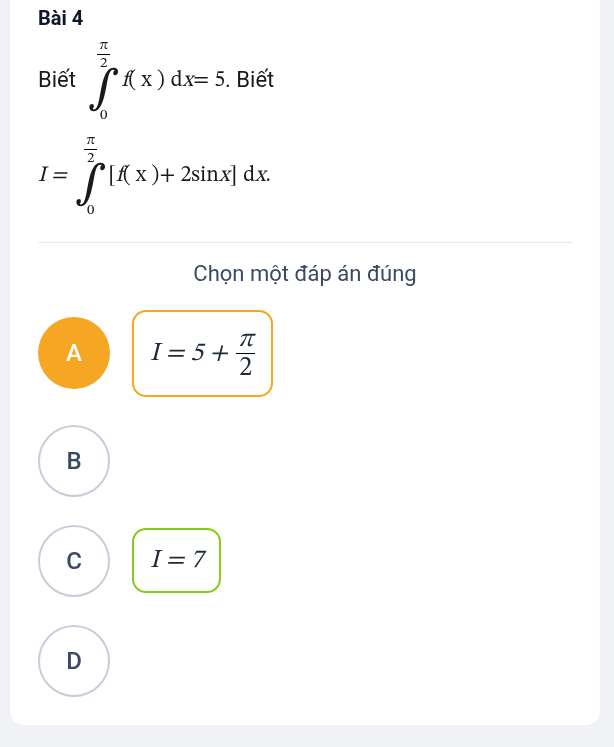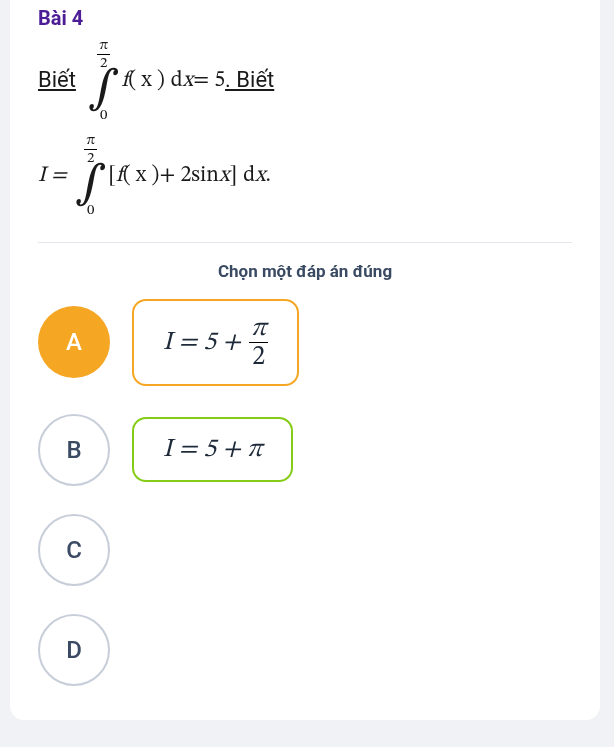--- a/index.html
+++ b/index.html
@@ -13,30 +13,30 @@
   .card {
     background: #fff;
     border-radius: 0 0 14px 14px;
     padding: 6px 28px 28px 28px;
     width: 590px;
     min-height: 720px;
   }
   .bai-title {
     font-weight: 700;
     font-size: 20px;
-    color: #4c1d95;
+    color: #0f172a;
     margin-bottom: 8px;
   }
   .question-block {
     font-size: 22px;
     color: #1a1a1a;
     line-height: 1.2;
   }
   .line1, .line2 { display: flex; align-items: center; flex-wrap: nowrap; }
-  .word { font-family: inherit; text-decoration: underline; }
+  .word { font-family: inherit; }
   .math { font-family: "Cambria Math", "STIX Two Math", "Times New Roman", serif; font-style: italic; }
   .mathup { font-family: "Cambria Math", "STIX Two Math", "Times New Roman", serif; font-style: normal; }
 
   .intblock {
     display: inline-flex;
     flex-direction: column;
     align-items: center;
     line-height: 1;
     margin: 0 2px;
   }
@@ -55,24 +55,24 @@
   .frac .bar { width: 100%; border-top: 1.4px solid #000; }
   .frac .den { padding: 1px 2px 0 2px; }
 
   .divider {
     border: none;
     border-top: 1px solid #e3e6ea;
     margin: 24px 0 18px 0;
   }
   .prompt {
     text-align: center;
-    font-size: 17px;
-    font-weight: 700;
+    font-size: 22px;
+    font-weight: 400;
     color: #3a4a63;
-    margin-bottom: 18px;
+    margin-bottom: 24px;
   }
 
   .options { display: flex; flex-direction: column; gap: 28px; }
   .option-row { display: flex; align-items: center; gap: 22px; }
 
   .circle {
     width: 72px; height: 72px;
     border-radius: 50%;
     display: flex; align-items: center; justify-content: center;
     font-size: 24px; font-weight: 500;
@@ -86,21 +86,21 @@
   }
   .circle-selected {
     background: #f5a623;
     color: #fff;
     border: none;
   }
 
   .answer-box {
     border: 2px solid #84cc16;
     border-radius: 14px;
-    padding: 14px 29px;
+    padding: 14px 16px;
     font-size: 26px;
     display: flex;
     align-items: center;
     min-height: 62px;
     cursor: pointer;
   }
   .answer-box.selected { border-color: #f5a623; }
   .answer-box .math, .answer-box .mathup { font-size: 26px; }
 
   .mitalic { font-style: italic; }
@@ -180,27 +180,27 @@
         <span class="frac">
           <span class="num math" style="font-style:italic">π</span>
           <span class="bar"></span>
           <span class="den mathup">2</span>
         </span>
       </div>
     </div>
 
     <div class="option-row">
       <div class="circle circle-default">B</div>
+    </div>
+
+    <div class="option-row">
+      <div class="circle circle-default">C</div>
       <div class="answer-box">
-        <span class="math mitalic">I = 5 + π</span>
+        <span class="math mitalic">I = 7</span>
       </div>
-    </div>
-
-    <div class="option-row">
-      <div class="circle circle-default">C</div>
     </div>
 
     <div class="option-row">
       <div class="circle circle-default">D</div>
     </div>
 
   </div>
 </div>
 
 </body></html>

